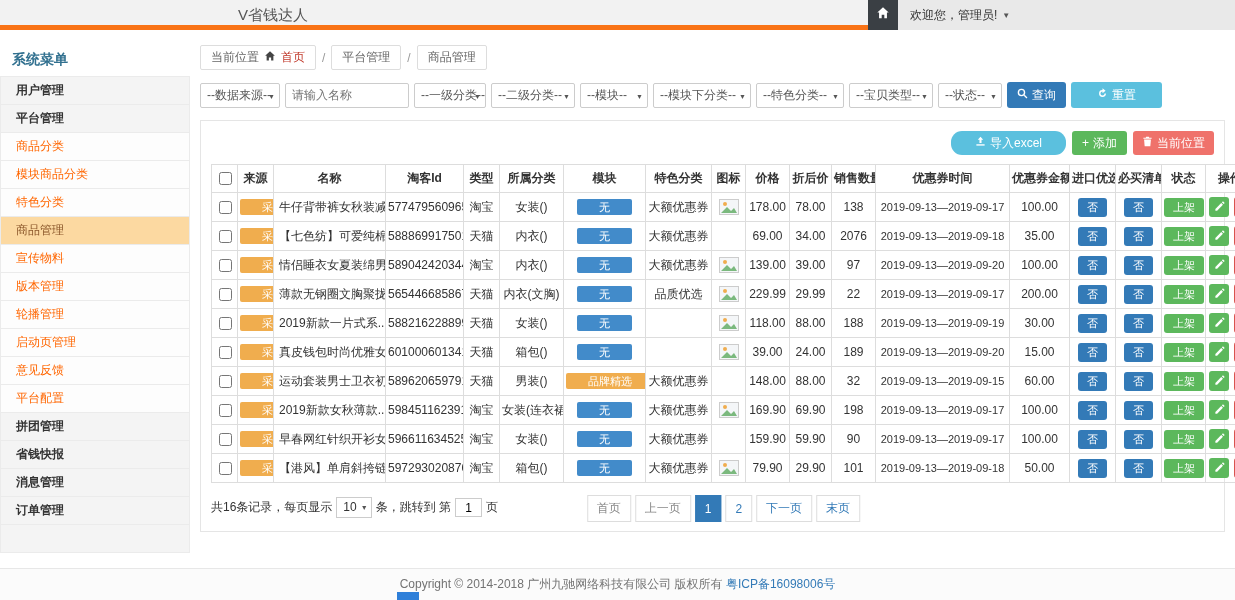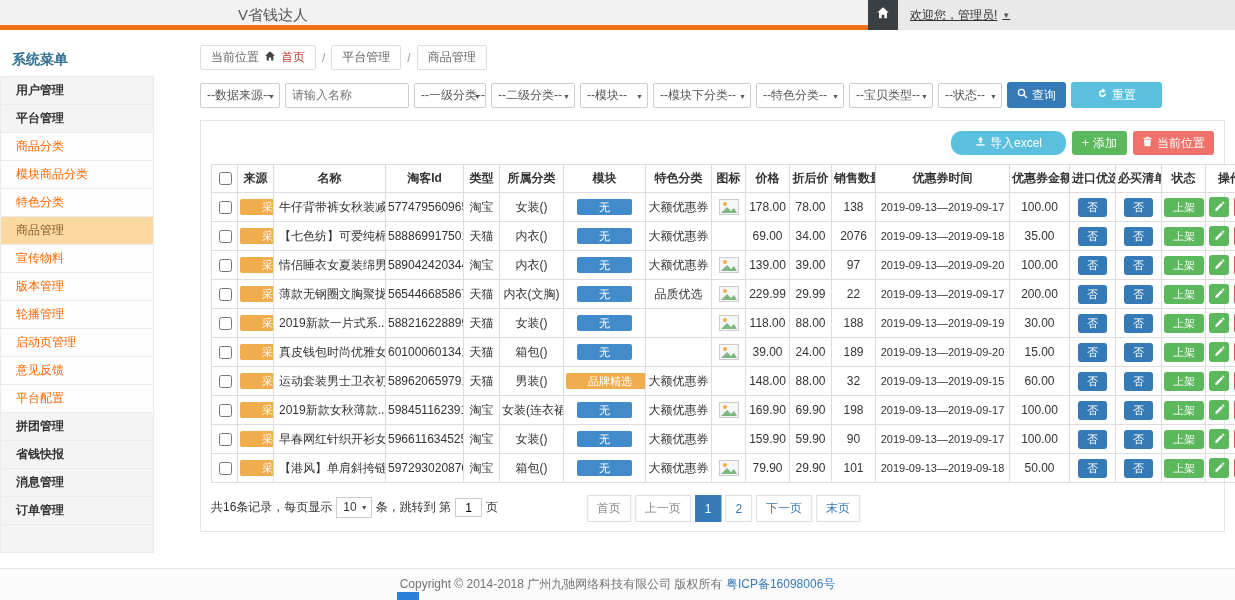--- a/index.html
+++ b/index.html
@@ -6,24 +6,24 @@
   html,body { margin:0; padding:0; }
   body {
     width:1235px; height:600px; position:relative; overflow:hidden;
     background:#fff; font-family:"Liberation Sans","DejaVu Sans",sans-serif; color:#333;
   }
   
   .topbar { position:absolute; top:0; left:0; right:0; height:30px; background:#f2f2f2; border-bottom:5px solid #f97316; }
   .app-title { position:absolute; left:238px; top:0; line-height:30px; font-size:15px; color:#555; }
   .topbar-right { position:absolute; left:868px; right:0; top:0; height:30px; background:#e9e9e9; display:flex; align-items:center; }
   .home-btn { width:30px; height:30px; background:#3a3f44; display:flex; align-items:center; justify-content:center; cursor:pointer; }
-  .welcome { margin-left:12px; font-size:12px; color:#333; cursor:pointer; display:flex; align-items:center;text-decoration:underline; }
+  .welcome { margin-left:12px; font-size:12px; color:#333; cursor:pointer; display:flex; align-items:center; }
   .welcome .caret { font-size:8px; color:#555; margin-left:5px; }
   
-  .sidebar { position:absolute; left:0; top:45px; width:154px; height:528px; overflow:hidden; background:#fff; }
+  .sidebar { position:absolute; left:0; top:45px; width:190px; height:528px; overflow:hidden; background:#fff; }
   .sidebar-title { font-size:14px; font-weight:bold; color:#31708f; padding:6px 12px 8px 12px; }
   .menu-list { list-style:none; margin:0; padding:0; }
   .menu-item { height:29px; line-height:27px; padding-left:15px; font-size:12px; border:1px solid #ebebeb; margin-top:-1px; cursor:pointer; overflow:hidden; white-space:nowrap; }
   .menu-item[data-variant="section"] { background:#f4f4f4; color:#333; font-weight:bold; }
   .menu-item[data-variant="sub"] { background:#fdfdfd; color:#f60; }
   .menu-item[data-variant="sub-active"] { background:#fcd9a1; color:#8b572a; }
   
   .main { position:absolute; left:200px; top:30px; width:1025px; }
   .breadcrumb { margin-top:15px; display:flex; align-items:center; gap:6px; font-size:12px; color:#666; }
   .crumb-box { border:1px solid #ddd; background:#fff; padding:3px 10px; display:flex; align-items:center; gap:5px; border-radius:2px; }

